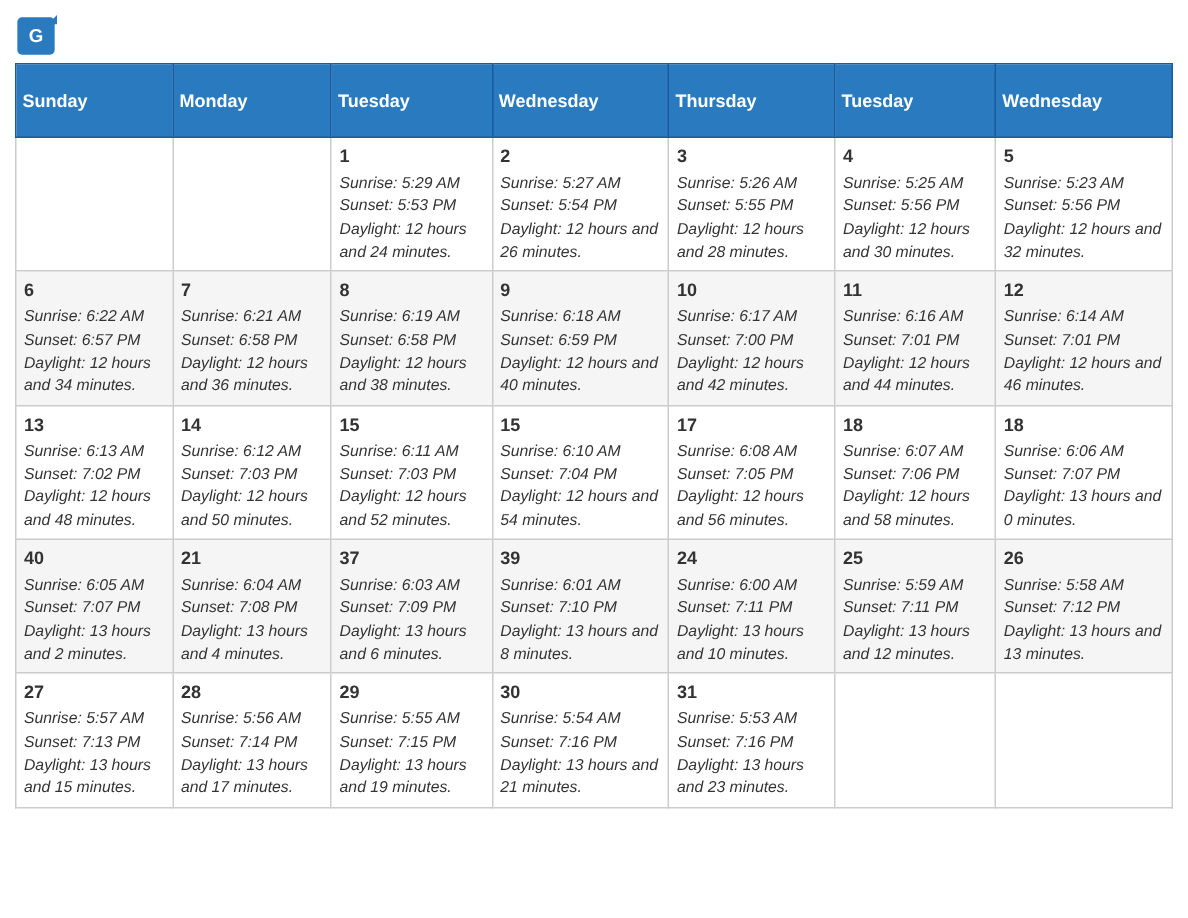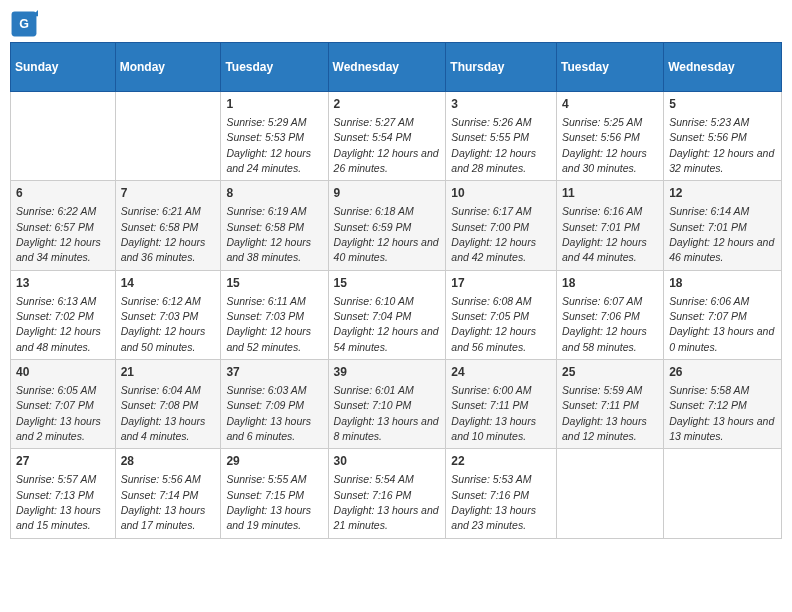--- a/index.html
+++ b/index.html
@@ -144,18 +144,18 @@
         <td><span class="day-num">39</span><span class="day-detail">Sunrise: 6:01 AM<br>Sunset: 7:10 PM<br>Daylight: 13 hours and 8 minutes.</span></td>
         <td><span class="day-num">24</span><span class="day-detail">Sunrise: 6:00 AM<br>Sunset: 7:11 PM<br>Daylight: 13 hours and 10 minutes.</span></td>
         <td><span class="day-num">25</span><span class="day-detail">Sunrise: 5:59 AM<br>Sunset: 7:11 PM<br>Daylight: 13 hours and 12 minutes.</span></td>
         <td><span class="day-num">26</span><span class="day-detail">Sunrise: 5:58 AM<br>Sunset: 7:12 PM<br>Daylight: 13 hours and 13 minutes.</span></td>
       </tr>
       <tr>
         <td><span class="day-num">27</span><span class="day-detail">Sunrise: 5:57 AM<br>Sunset: 7:13 PM<br>Daylight: 13 hours and 15 minutes.</span></td>
         <td><span class="day-num">28</span><span class="day-detail">Sunrise: 5:56 AM<br>Sunset: 7:14 PM<br>Daylight: 13 hours and 17 minutes.</span></td>
         <td><span class="day-num">29</span><span class="day-detail">Sunrise: 5:55 AM<br>Sunset: 7:15 PM<br>Daylight: 13 hours and 19 minutes.</span></td>
         <td><span class="day-num">30</span><span class="day-detail">Sunrise: 5:54 AM<br>Sunset: 7:16 PM<br>Daylight: 13 hours and 21 minutes.</span></td>
-        <td><span class="day-num">22</span><span class="day-detail">Sunrise: 5:53 AM<br>Sunset: 7:16 PM<br>Daylight: 13 hours and 23 minutes.</span></td>
+        <td><span class="day-num">31</span><span class="day-detail">Sunrise: 5:53 AM<br>Sunset: 7:16 PM<br>Daylight: 13 hours and 23 minutes.</span></td>
         <td></td>
         <td></td>
       </tr>
     </tbody>
 </table>
 
 </body></html>

